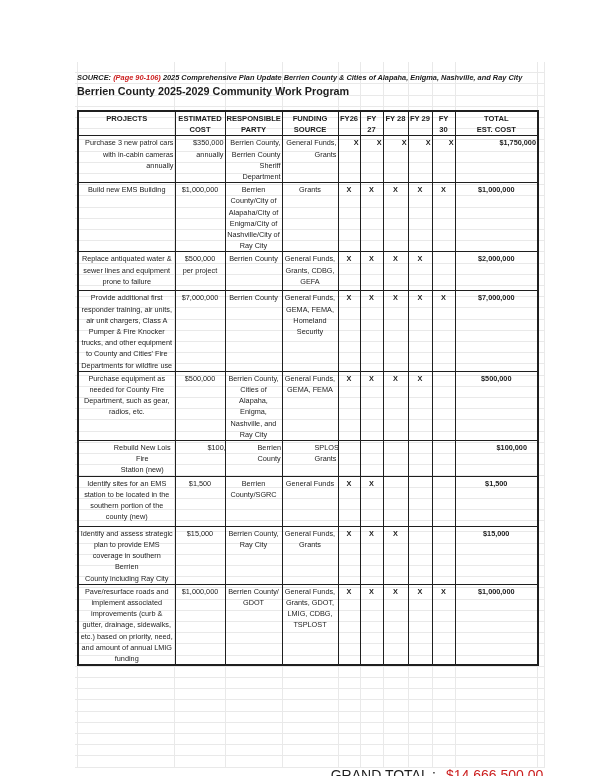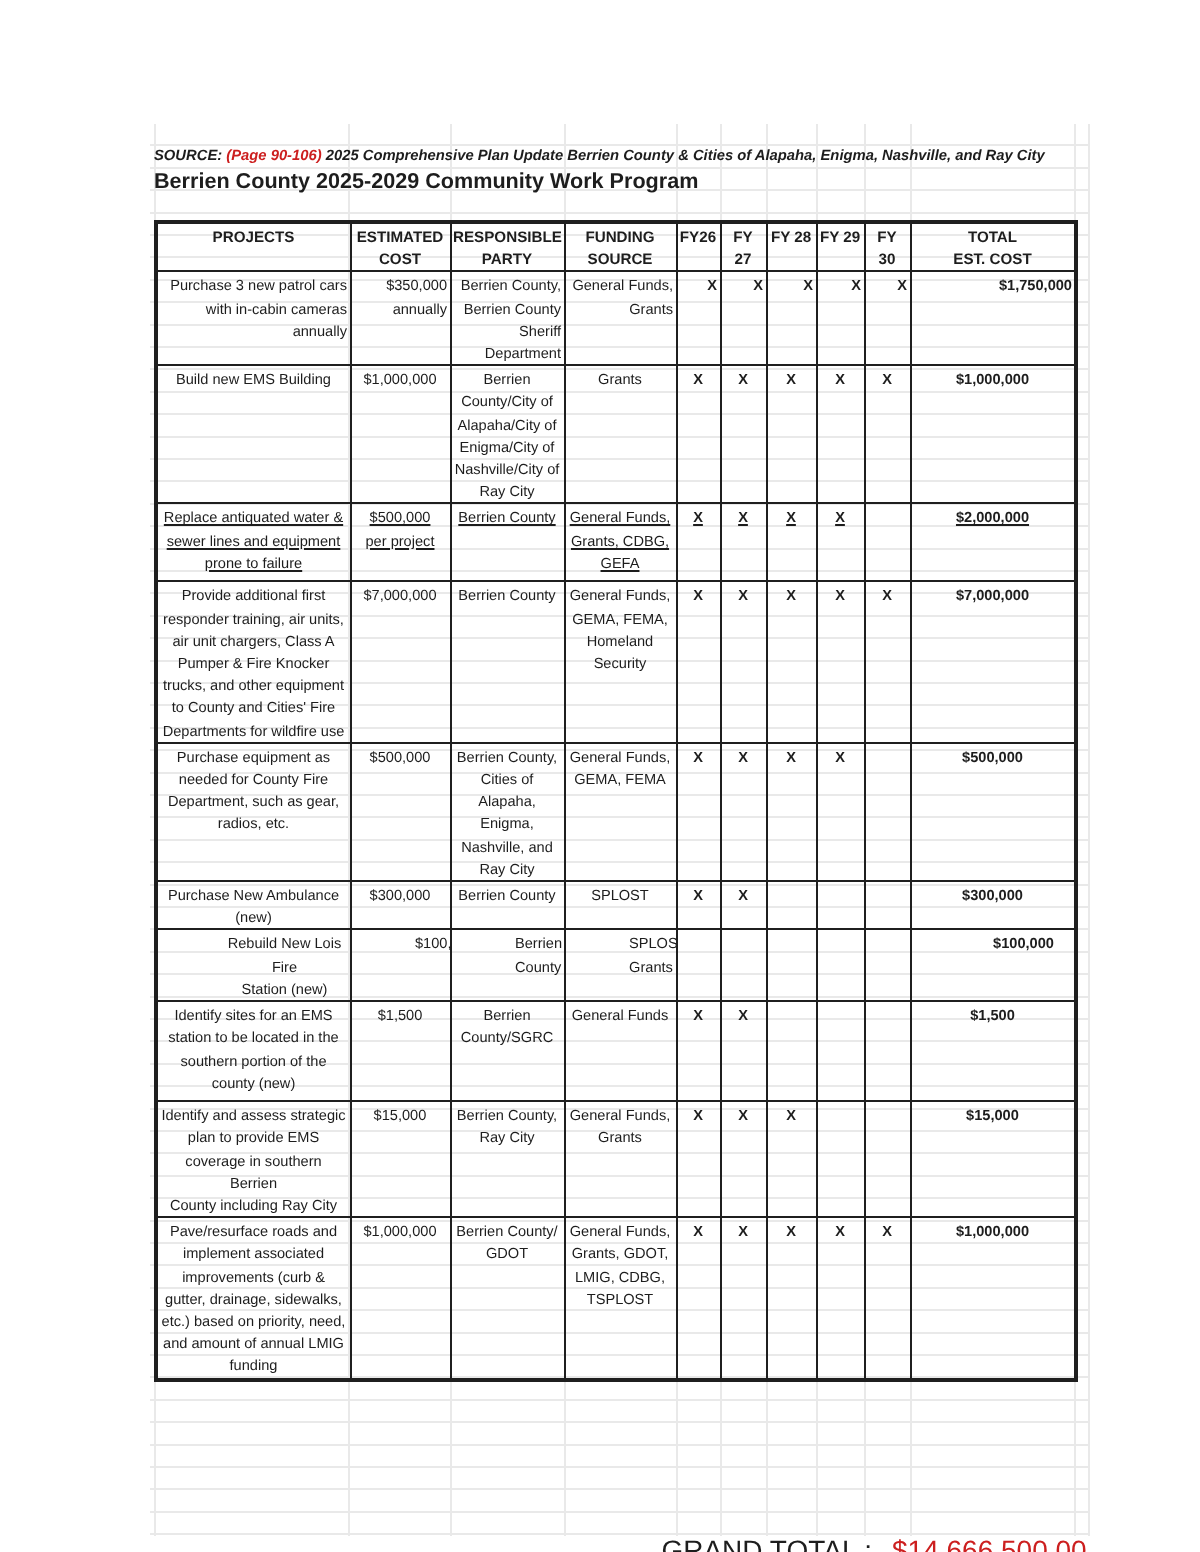--- a/index.html
+++ b/index.html
@@ -40,21 +40,21 @@
     vertical-align:top;text-align:center;
     padding:1px 1px 0 1px;
     font-size:7.3px;line-height:11.2px;
     white-space:pre-line;overflow:hidden;
     background:transparent;color:var(--ink);
   }
   table.cwp th{font-weight:bold;font-size:7.6px;height:21px;margin-left:12px;}
   td.c-total{font-weight:bold;font-size:8.4px;}
   td.c-fy{font-weight:bold;font-size:7px;}
   tr.r1 td{height:45px;text-align:right;} tr.r2 td{height:68px;} tr.r3 td{height:67px;margin-left:28px;}
-  tr.r4 td{height:39px;text-decoration:underline;} tr.r5 td{height:78px;} tr.r6 td{height:67px;margin-left:48px;}
+  tr.r4 td{height:39px;} tr.r5 td{height:78px;} tr.r6 td{height:67px;margin-left:48px;}
   tr.r7 td{height:22px;} tr.r8 td{height:23px;padding-left:32px;} tr.r9 td{height:50px;}
   tr.r10 td{height:50px;} tr.r11 td{height:78px;}
 
   .grand-total{
     position:absolute;left:77px;top:723px;width:461px;
     display:flex;align-items:center;
     font-weight:normal;font-size:14px;line-height:12px;margin-top:46px;
   }
   .grand-total .gt-label{flex:1;text-align:right;padding-right:10px;}
   .grand-total .gt-value{width:92px;text-align:left;color:var(--accent-red);}
@@ -200,33 +200,20 @@
 Ray City</td>
       <td>General Funds,
 GEMA, FEMA</td>
       <td class="c-fy">X</td>
       <td class="c-fy">X</td>
       <td class="c-fy">X</td>
       <td class="c-fy">X</td>
       <td class="c-fy"></td>
       <td class="c-total">$500,000</td>
     </tr>
-    <tr class="r7">
-      <td>Purchase New Ambulance
-(new)</td>
-      <td>$300,000</td>
-      <td>Berrien County</td>
-      <td>SPLOST</td>
-      <td class="c-fy">X</td>
-      <td class="c-fy">X</td>
-      <td class="c-fy"></td>
-      <td class="c-fy"></td>
-      <td class="c-fy"></td>
-      <td class="c-total">$300,000</td>
-    </tr>
     <tr class="r8">
       <td>Rebuild New Lois Fire
 Station (new)</td>
       <td>$100,000</td>
       <td>Berrien County</td>
       <td>SPLOST,
 Grants</td>
       <td class="c-fy">X</td>
       <td class="c-fy">X</td>
       <td class="c-fy"></td>

